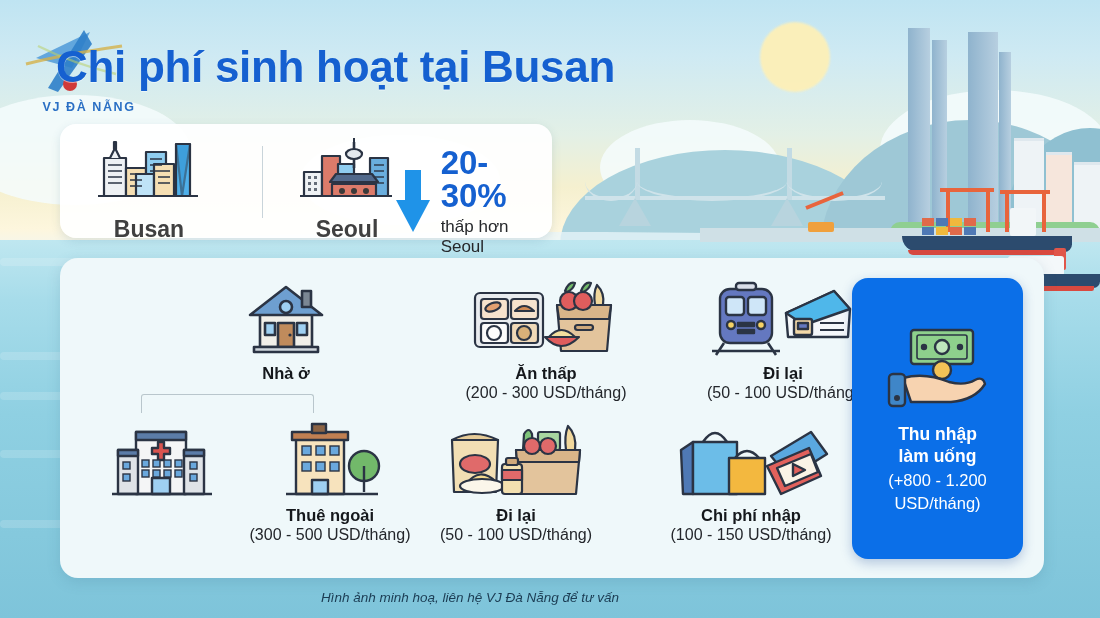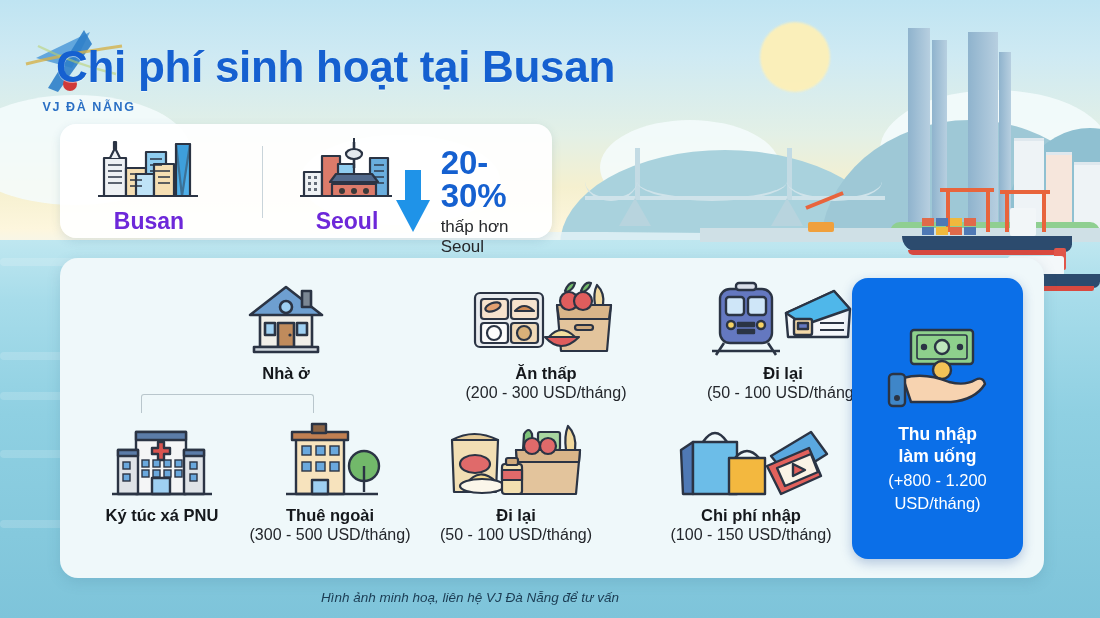--- a/index.html
+++ b/index.html
@@ -59,21 +59,21 @@
   .logo{position:absolute;left:18px;top:24px;width:118px;height:96px;}
   .logo-text{position:absolute;left:12px;top:76px;width:118px;text-align:center;
     font-size:12.5px;letter-spacing:1.6px;color:#2a6fc4;font-weight:600;}
   .title{position:absolute;left:56px;top:42px;font-size:44px;font-weight:bold;color:#1560d0;
     letter-spacing:-.3px;white-space:nowrap;text-shadow:0 1px 0 rgba(255,255,255,.5);}
 
   
   .compare{position:absolute;left:60px;top:124px;width:492px;height:114px;
     background:rgba(255,255,255,.93);border-radius:16px;box-shadow:0 3px 10px rgba(60,110,140,.16);}
   .cmp-city{position:absolute;top:14px;width:150px;text-align:center;}
-  .cmp-city .nm{margin-top:2px;font-size:23px;font-weight:bold;color:#6d28d9;}
+  .cmp-city .nm{margin-top:10px;font-size:23px;font-weight:bold;color:#404040;}
   .divider{position:absolute;left:202px;top:22px;width:1px;height:72px;background:#c9d4da;}
   .pct-wrap{position:absolute;left:336px;top:22px;display:flex;align-items:center;gap:12px;}
   .arrow-down{width:34px;height:64px;position:relative;}
   .arrow-down .stem{position:absolute;left:9px;top:0;width:16px;height:34px;background:#1f93e8;}
   .arrow-down .head{position:absolute;left:0;top:30px;width:0;height:0;
     border-left:17px solid transparent;border-right:17px solid transparent;border-top:32px solid #1f93e8;}
   .pct{font-size:33px;font-weight:bold;color:#1560d0;line-height:1;}
   .pct-sub{font-size:17px;color:#26282b;margin-top:5px;}
 
   
@@ -383,21 +383,20 @@
               <rect x="43" y="50" width="7" height="7"></rect>
               <rect x="54" y="50" width="7" height="7"></rect>
               <rect x="65" y="50" width="7" height="7"></rect>
             <rect x="13" y="42" width="7" height="7"></rect>
               <rect x="13" y="54" width="7" height="7"></rect>
             <rect x="80" y="42" width="7" height="7"></rect>
               <rect x="80" y="54" width="7" height="7"></rect>
           </g>
         </svg>
       </div>
-      <div class="lab">Ký túc xá PNU</div>
     </div>
 
     <div class="item" style="left:180px;top:160px;width:180px;">
       <div class="ic">
         <svg width="104" height="82" viewBox="0 0 104 82">
           <g stroke="#2b3444" stroke-width="2.4" stroke-linejoin="round">
             <rect x="18" y="18" width="48" height="56" fill="#f7e3bd"></rect>
             <rect x="14" y="12" width="56" height="8" fill="#c07f52"></rect>
             <rect x="34" y="4" width="14" height="9" fill="#8b6344"></rect>
             <rect x="34" y="60" width="16" height="14" fill="#9fd0f2"></rect>

